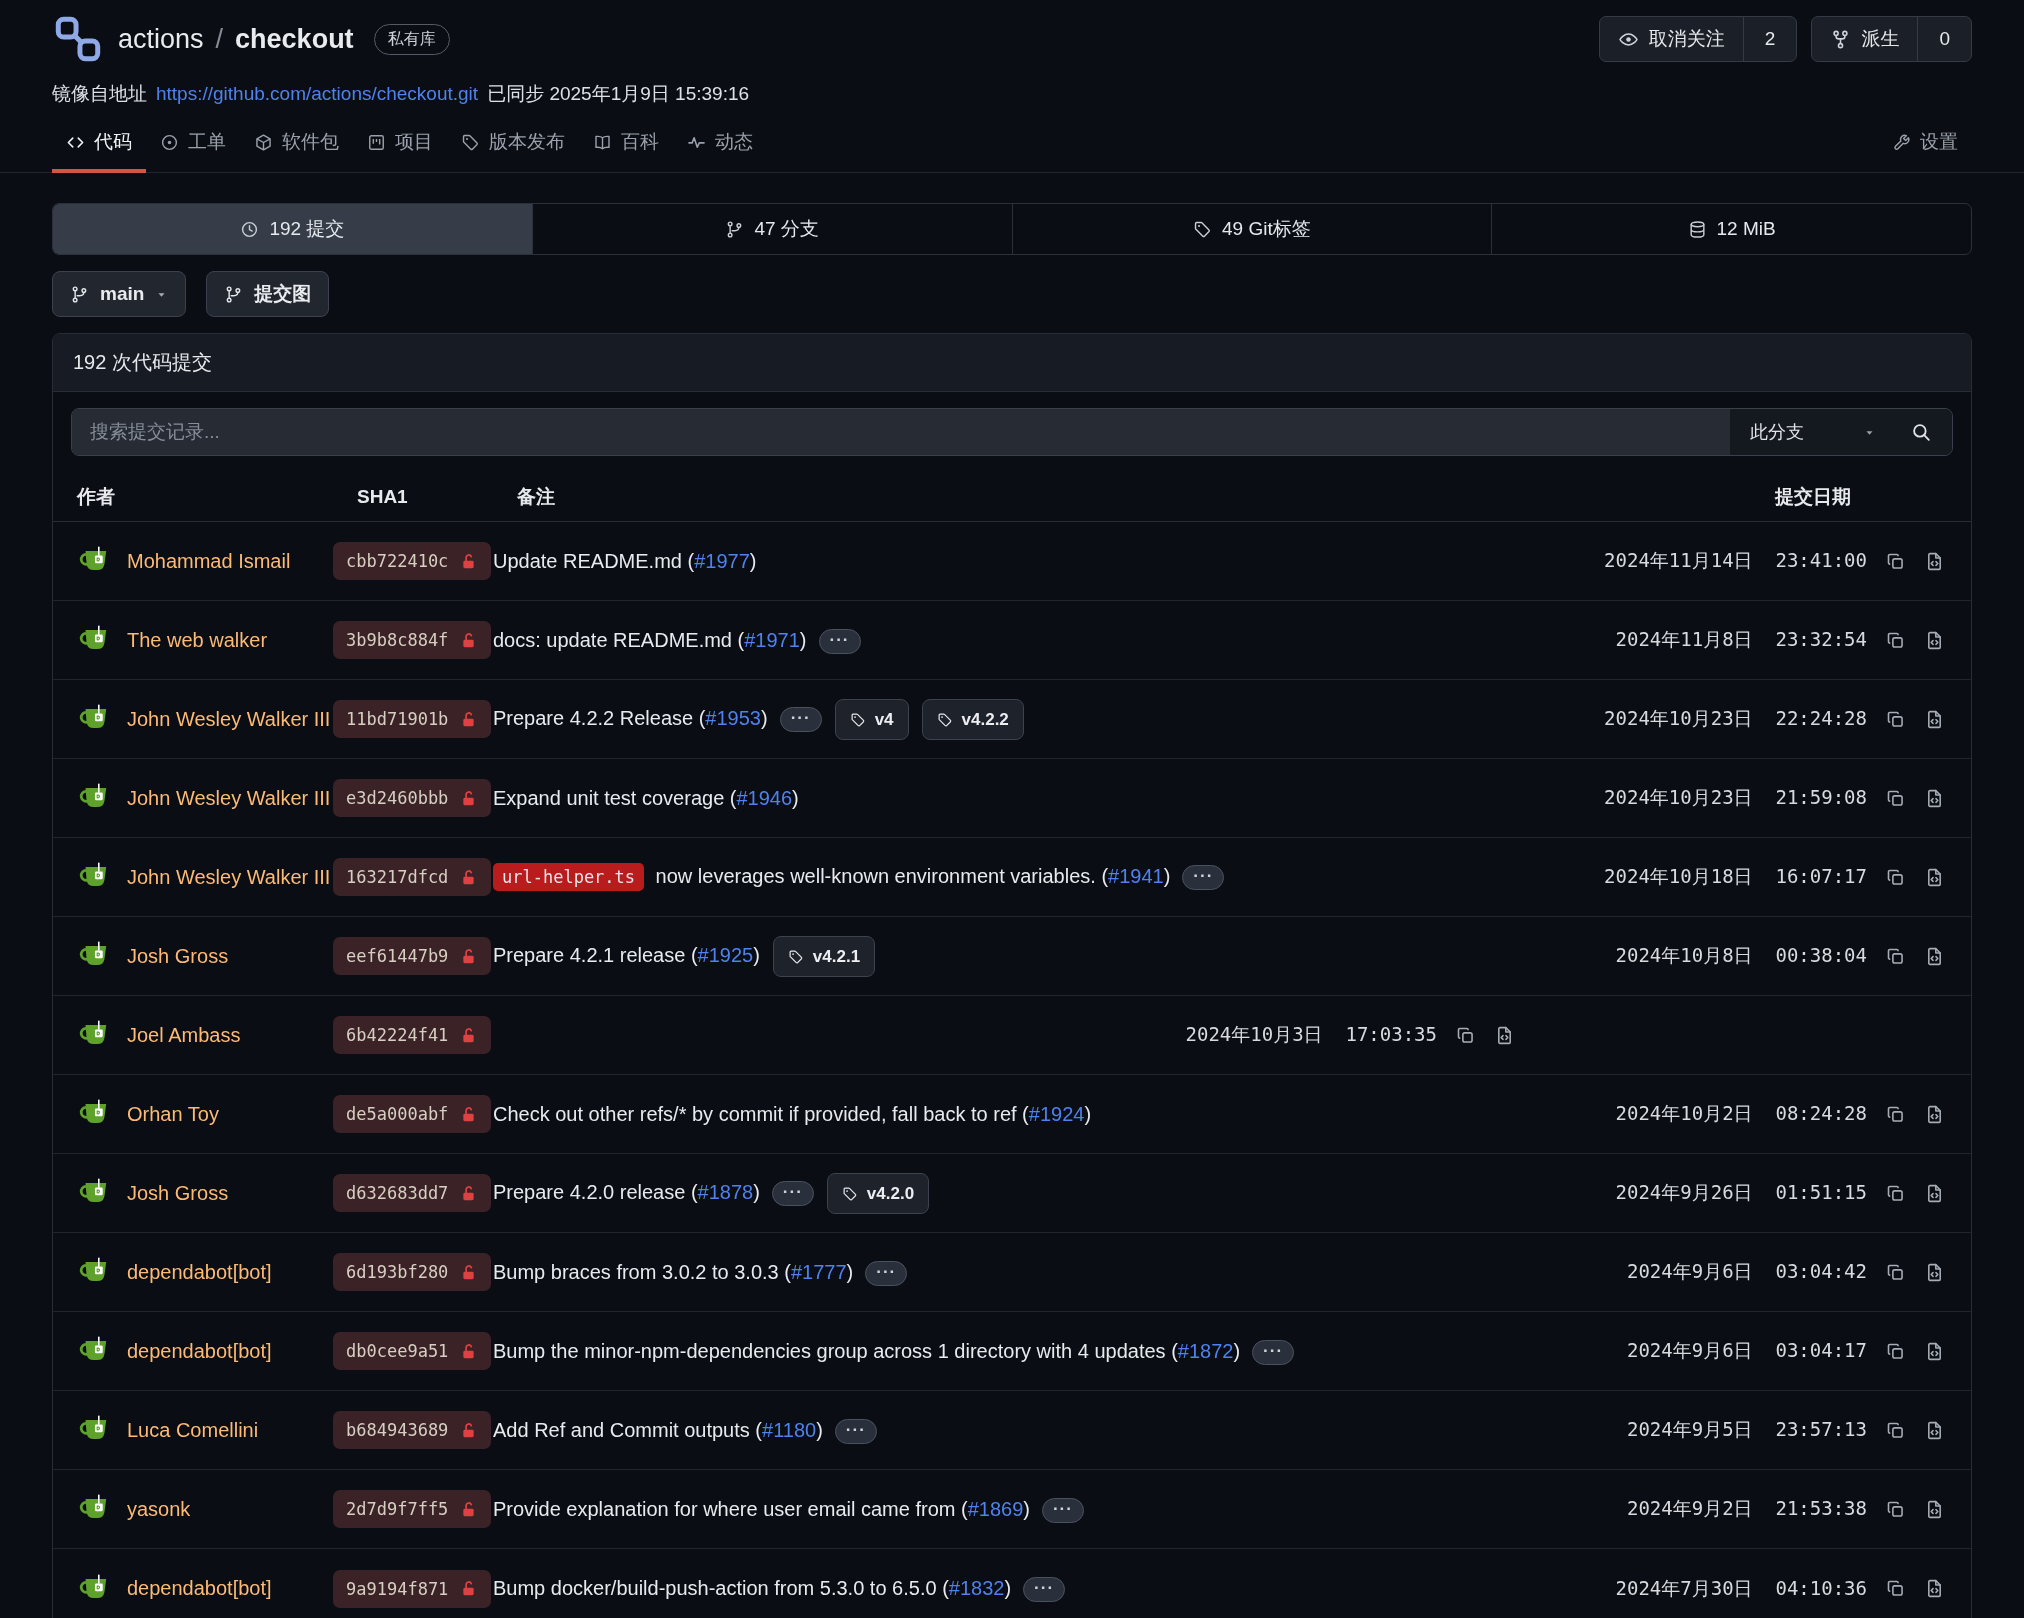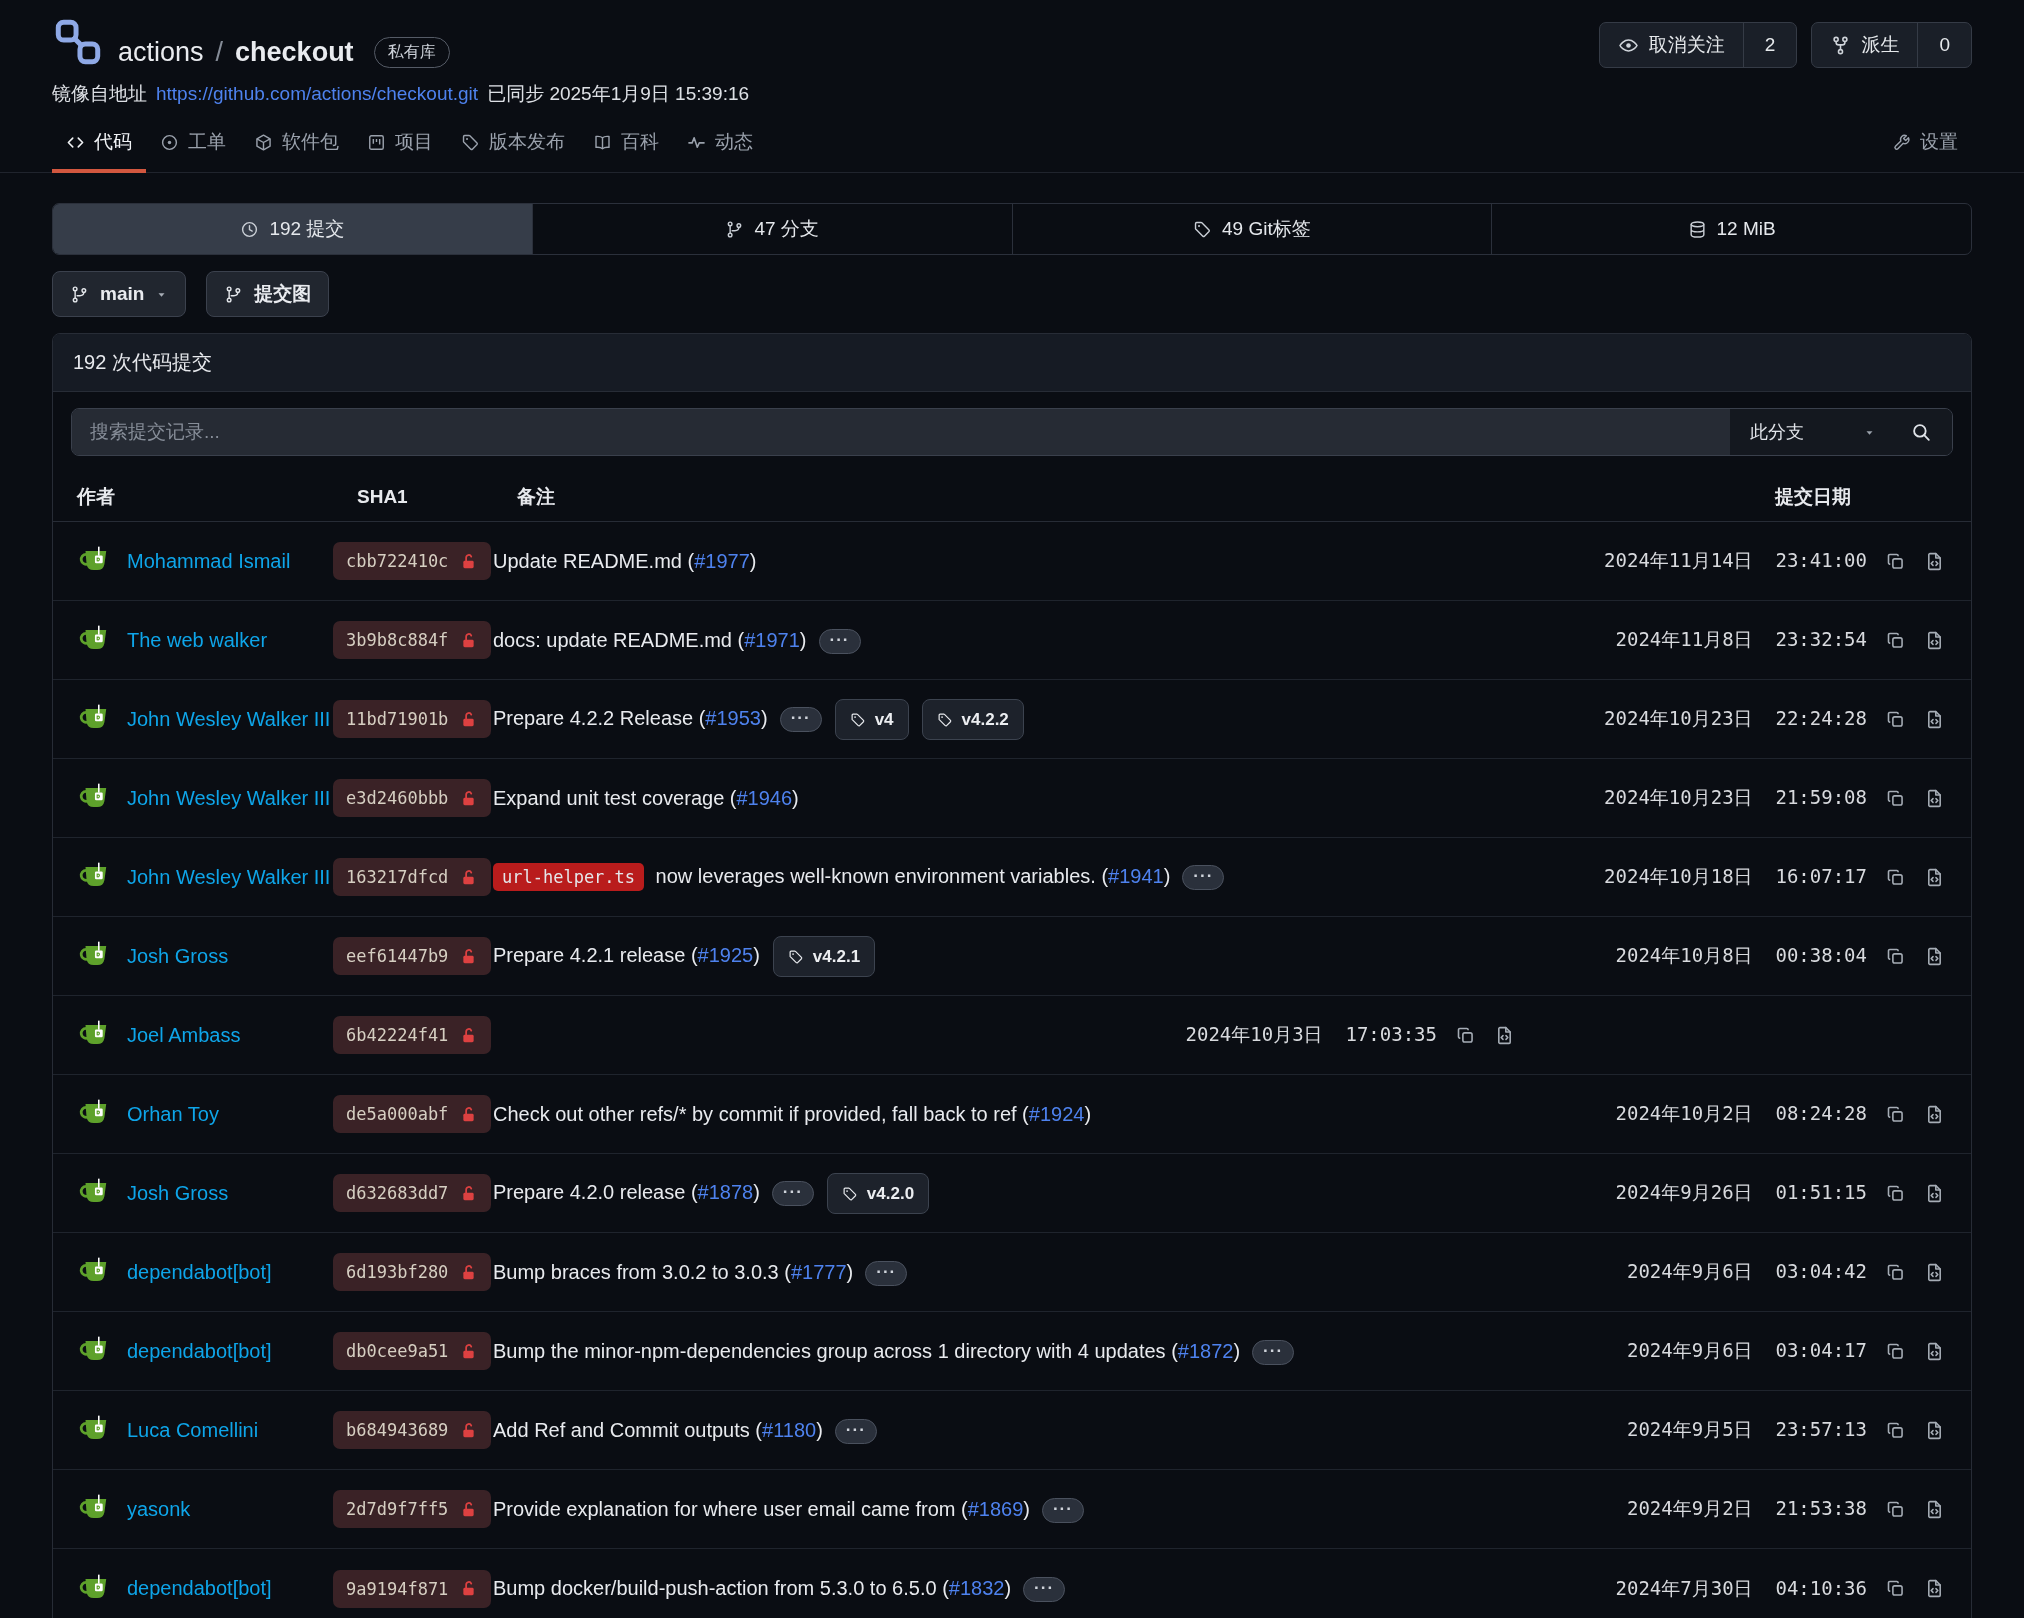--- a/index.html
+++ b/index.html
@@ -11,21 +11,21 @@
   }
   a { text-decoration:none; color:inherit; cursor:pointer; }
   .ic { display:inline-block; vertical-align:middle; flex:none; }
   .ic-13{width:13px;height:13px} .ic-16{width:16px;height:16px}
   .ic-19{width:19px;height:19px} .ic-21{width:21px;height:21px}
   .ic-22{width:22px;height:22px} .ic-34{width:34px;height:34px}
   .ic-52{width:52px;height:52px}
 
   
   .header-wrap { padding:10px 52px 0; }
-  .title-row { display:flex; align-items:flex-end; height:58px; gap:14px; }
+  .title-row { display:flex; align-items:center; height:58px; gap:14px; }
   .org-logo { color:#8fa9e6; display:flex; }
   .repo-title { font-size:27px; color:#e9ebef; display:flex; align-items:center; gap:12px; }
   .repo-title .sep { color:#858c97; }
   .repo-title .bold { font-weight:700; }
   .badge {
     font-size:16px; color:#ccd1d8; border:1px solid #555b66;
     border-radius:16px; padding:4px 13px; margin-left:6px;
   }
   .hdr-actions { margin-left:auto; display:flex; gap:14px; }
   .seg-btn {
@@ -83,21 +83,21 @@
   .search-btn { width:62px; display:flex; align-items:center; justify-content:center; border-left:1px solid #3a404c; background:#14181f; color:#dfe3e8; border:none; cursor:pointer; }
 
   .table-head, .row { display:grid; grid-template-columns:280px 160px 1fr 430px; align-items:center; }
   .table-head { height:50px; border-bottom:1px solid #272c36; font-size:19px; font-weight:700; color:#e7e9ed; }
   .th { padding-left:24px; }
   .th-date { padding-left:0; padding-right:120px; text-align:right; }
 
   .row { height:79px; border-bottom:1px solid #1f242d; }
   .row:last-child { border-bottom:none; }
   .cell-author { display:flex; align-items:center; gap:16px; padding-left:24px; overflow:hidden; }
-  .author-name { font-size:20px; color:#0ea5e9; white-space:nowrap;text-align:right; }
+  .author-name { font-size:20px; color:#fdba74; white-space:nowrap;text-align:right; }
   .sha-pill { display:inline-flex; align-items:center; gap:11px; background:#3a2226; border-radius:7px; padding:9px 13px; }
   .sha-text { font-family:"DejaVu Sans Mono","Liberation Mono",monospace; font-size:17px; color:#d6cfc2; }
   .lock { color:#dd4141; }
   .cell-msg { font-size:20px; color:#e8eaee; padding-right:16px; line-height:41px; white-space:nowrap; overflow:hidden; }
   .msg-link { color:#4e82ee; }
   .code-chip {
     font-family:"DejaVu Sans Mono","Liberation Mono",monospace; font-size:17px;
     background:#b91c1c; color:#e5e7ea; border-radius:5px; padding:4px 9px; margin-right:6px;
   }
   .ellipsis-btn {

